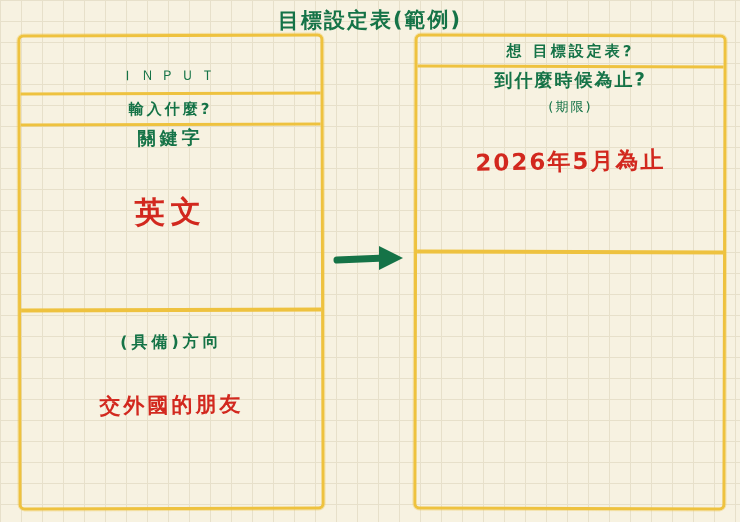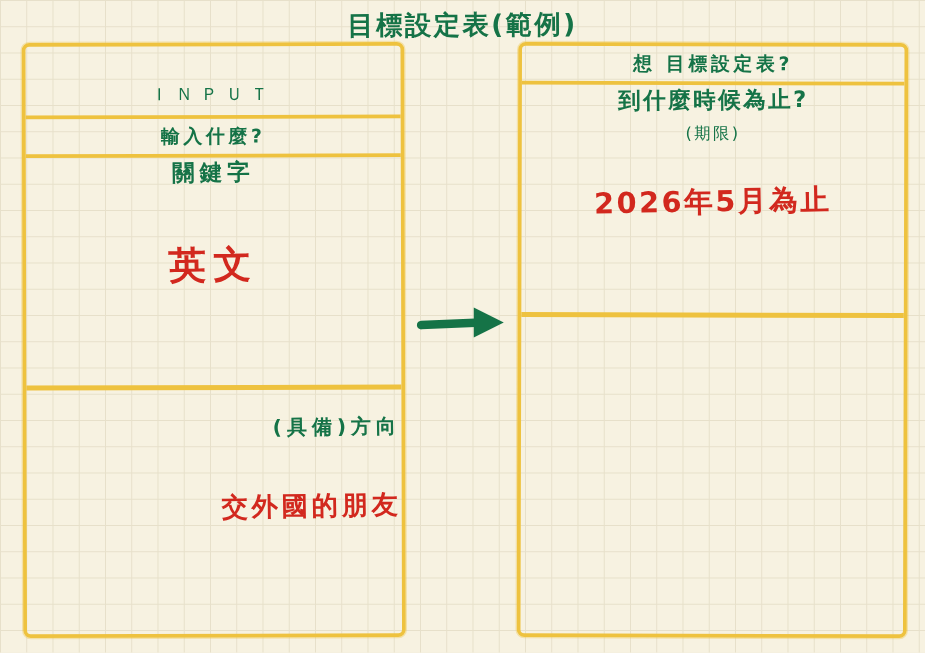--- a/index.html
+++ b/index.html
@@ -49,21 +49,21 @@
     color:#157347;font-weight:bold;font-size:15px;letter-spacing:3px;text-align:center;
   }
   .panel-top{
     height:186px;
     border-bottom:4px solid #eec23f;
     display:flex;flex-direction:column;align-items:center;
     box-sizing:border-box;
   }
   .panel-bottom{
     flex:1;
-    display:flex;flex-direction:column;align-items:flex-end;
+    display:flex;flex-direction:column;align-items:center;
     padding-top:20px;box-sizing:border-box;
   }
   .green-label{
     color:#157347;font-weight:bold;font-size:18px;letter-spacing:4px;
     transform:rotate(-0.6deg);
   }
   .green-sub{
     color:#157347;font-weight:normal;font-size:13px;letter-spacing:2px;
     margin-top:6px;
   }

